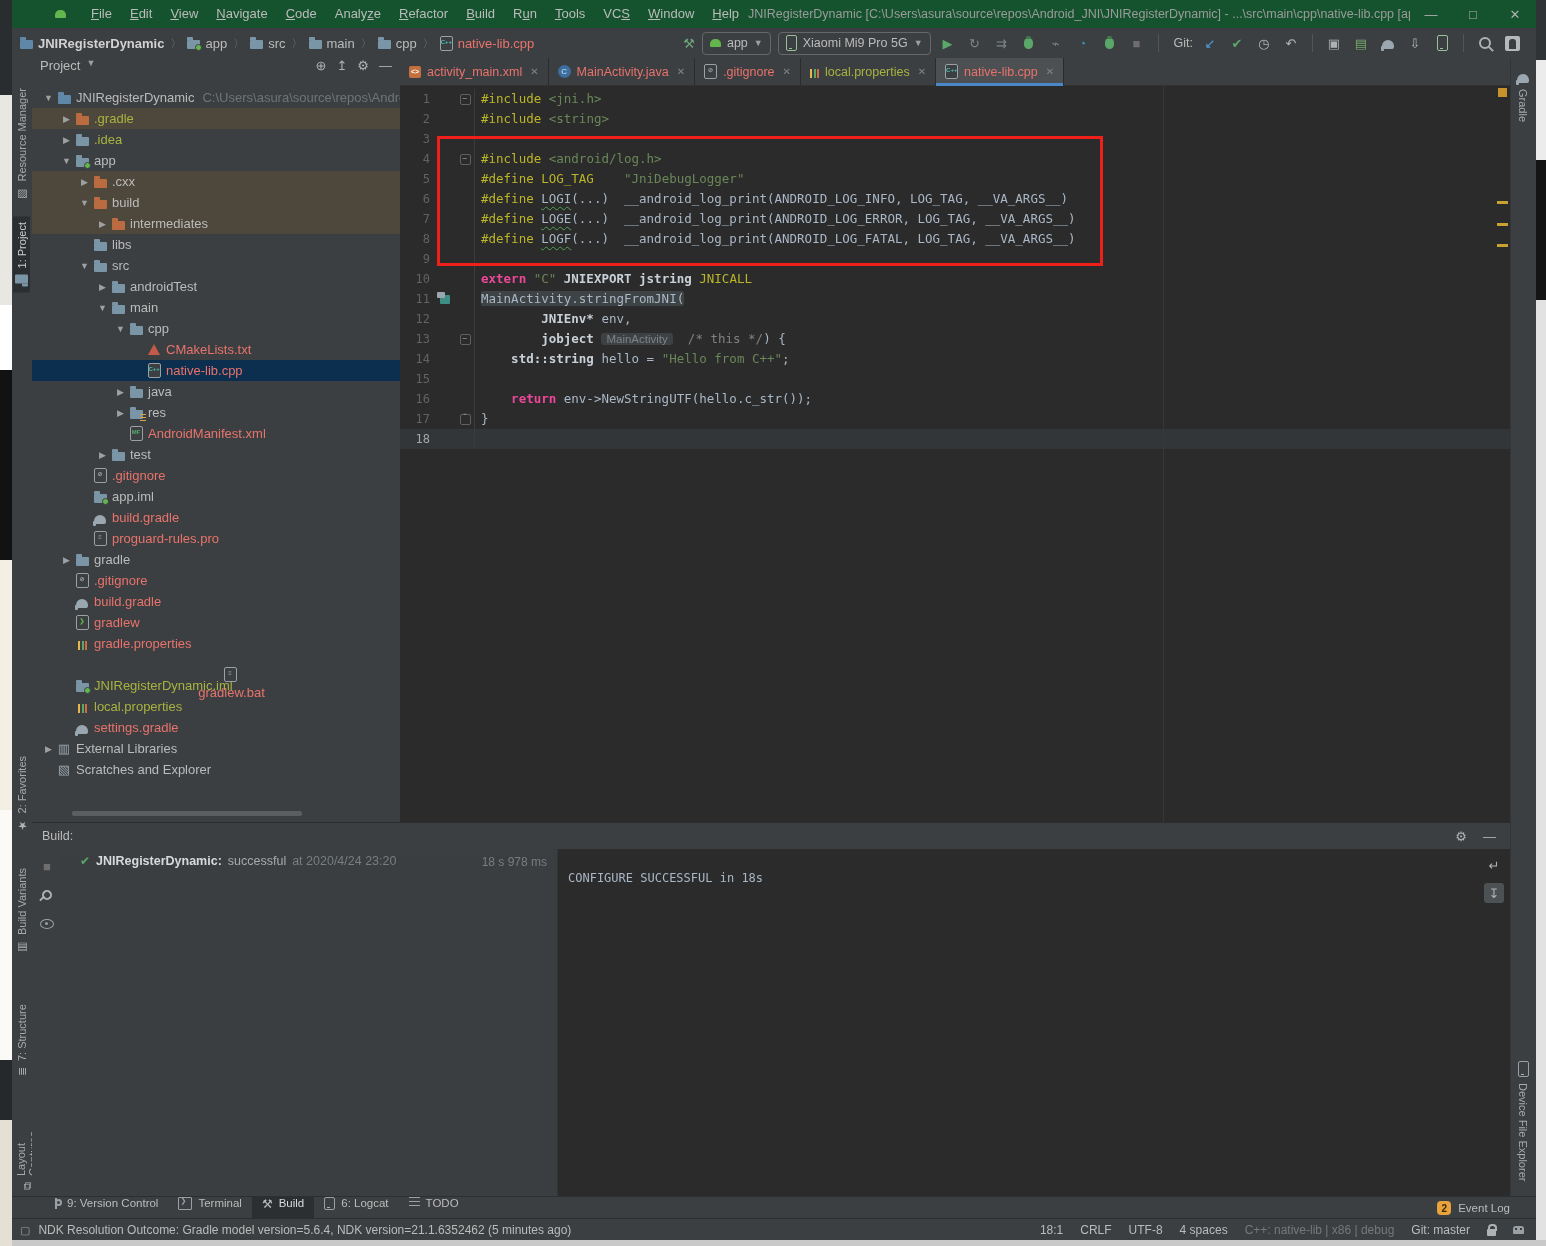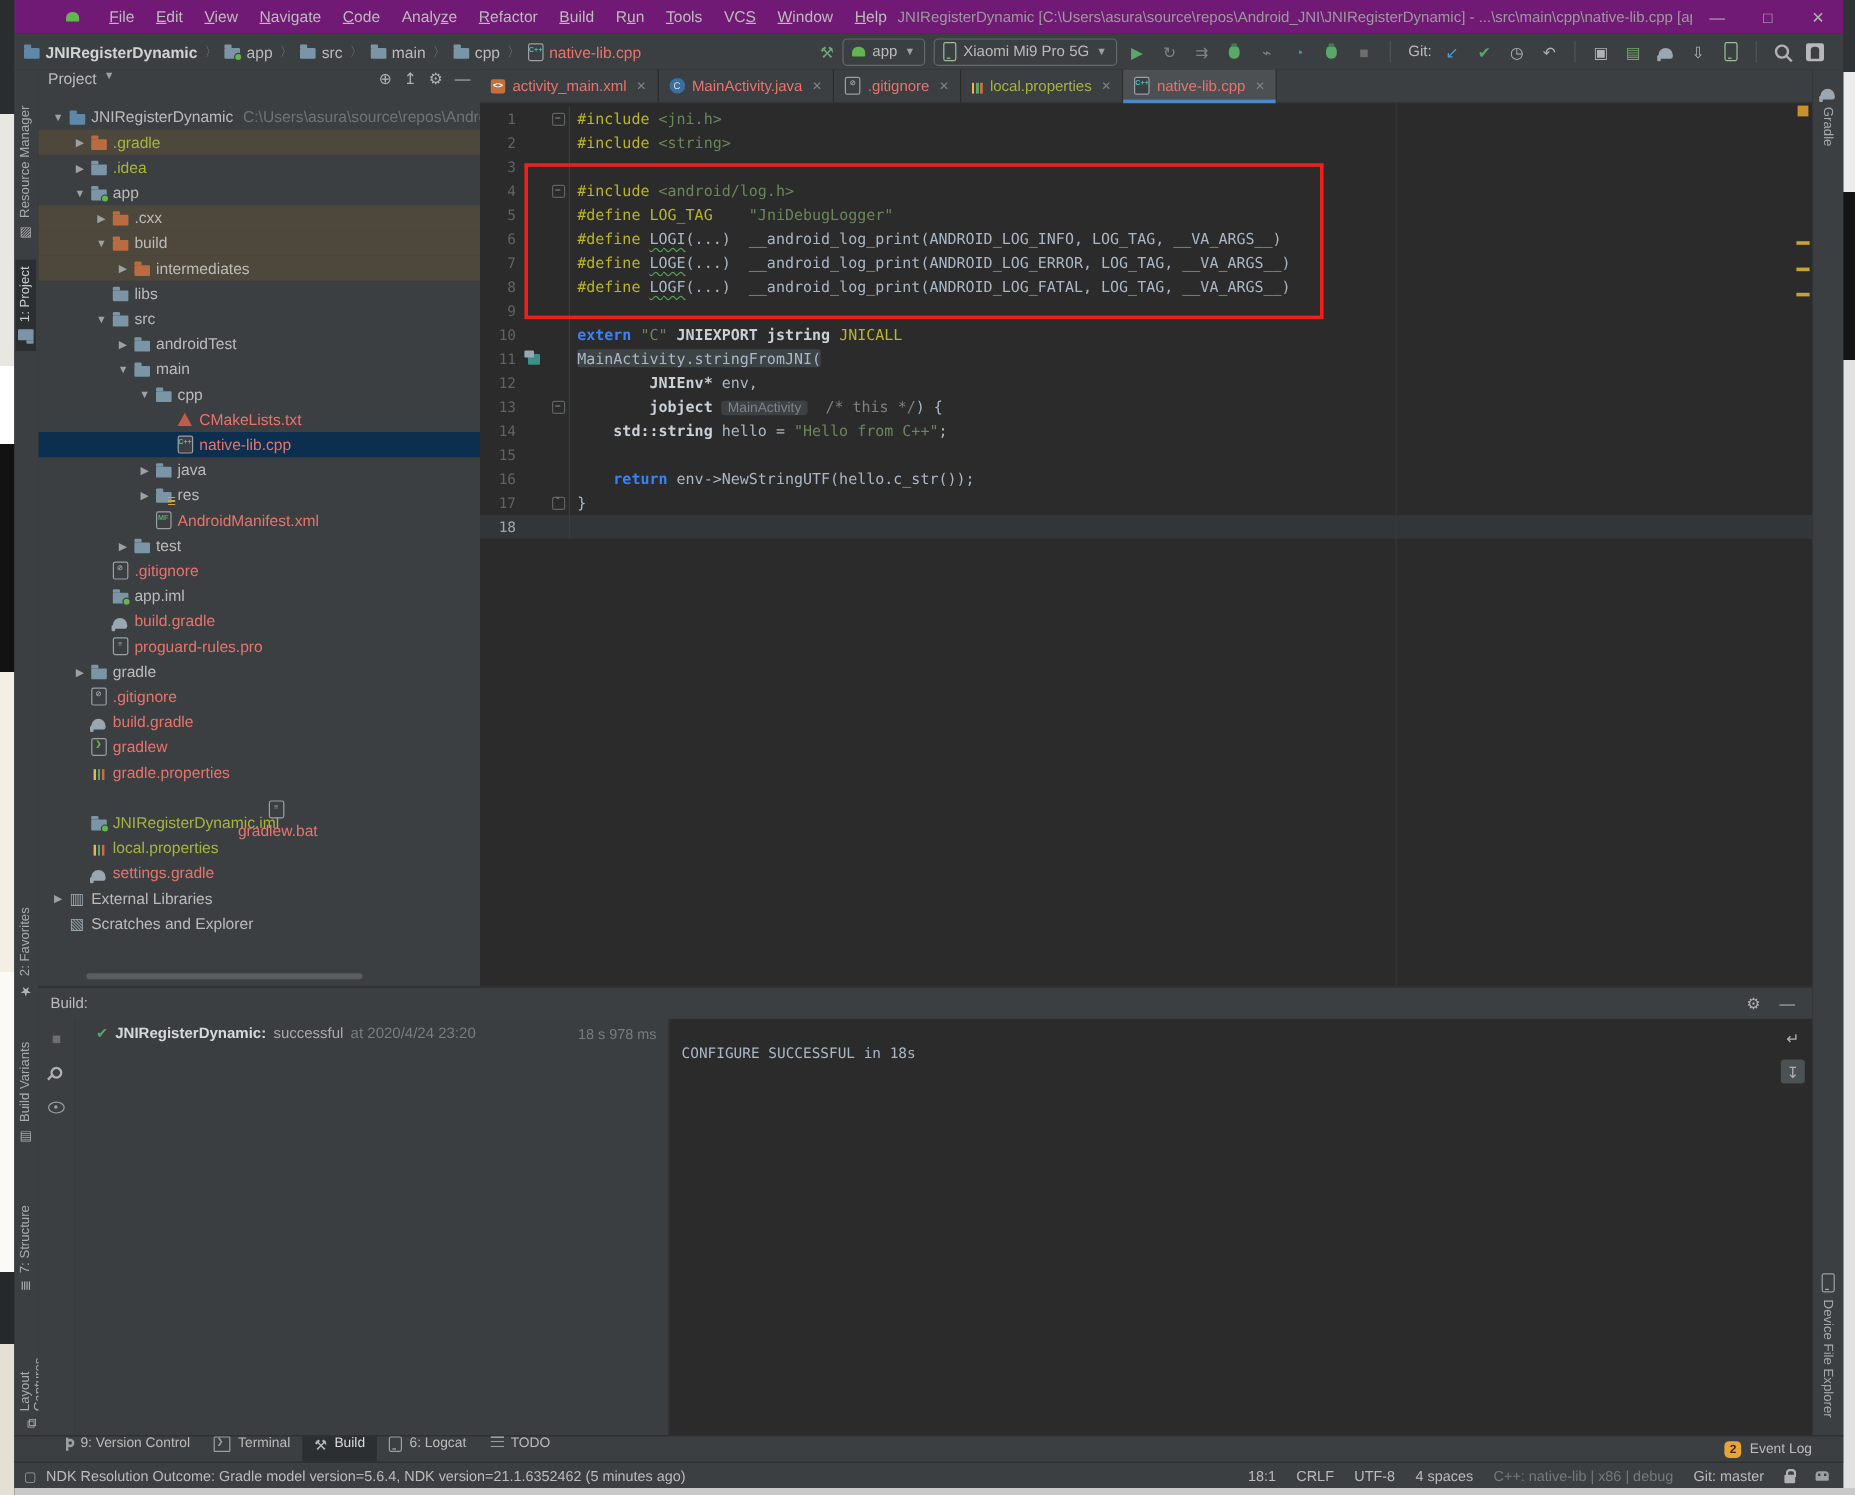--- a/index.html
+++ b/index.html
@@ -3,21 +3,21 @@
 <meta charset="utf-8">
 <style>
   html,body{margin:0;padding:0;background:#1E1E1E;width:1546px;height:1246px;overflow:hidden;
     font-family:"Liberation Sans",sans-serif;-webkit-font-smoothing:antialiased;}
   .stage{position:relative;width:1546px;height:1246px;background:#2B2B2B;}
   
   .art{position:absolute;}
   
   .ide{position:absolute;left:12px;top:0;width:1524px;height:1240px;background:#3C3F41;overflow:hidden;}
   
-  .titlebar{position:absolute;left:0;top:0;width:100%;height:28px;background:#701a75;display:flex;align-items:center;border-bottom:1px solid #2C2F30;}
+  .titlebar{position:absolute;left:0;top:0;width:100%;height:28px;background:#14532d;display:flex;align-items:center;border-bottom:1px solid #2C2F30;}
   .app-logo{margin-left:43px;margin-right:16px;}
   .menubar{display:flex;align-items:center;height:100%;}
   .menu-item{padding:0 9px;font-size:13px;color:#BBBBBB;line-height:28px;cursor:default;}
   .menu-item .mn{text-decoration:underline;}
   .win-title{flex:1;text-align:center;font-size:12.5px;color:#9B9B9B;white-space:nowrap;overflow:hidden;}
   .win-controls{display:flex;height:100%;}
   .win-btn{width:42px;height:100%;display:flex;align-items:center;justify-content:center;color:#AFB1B3;font-size:13px;}
   
   .navbar{position:absolute;left:0;top:28px;width:100%;height:30px;background:#3C3F41;border-bottom:1px solid #2E3132;display:flex;align-items:center;}
   .breadcrumbs{display:flex;align-items:center;margin-left:8px;font-size:13px;color:#BBBBBB;gap:4px;white-space:nowrap;}
@@ -61,21 +61,21 @@
   .tab.active::after{content:"";position:absolute;left:0;right:0;bottom:-1px;height:3px;background:#4A88C7;}
   .tab .x{color:#7F8486;font-size:10px;margin-left:2px;}
   .tab.t-modified .tlbl{color:#E8736C;} .tab.t-added .tlbl{color:#A8B33F;}
   .code-area{position:absolute;left:0;top:27px;right:0;bottom:0;font-family:"DejaVu Sans Mono","Liberation Mono",monospace;font-size:12.5px;overflow:hidden;padding-top:4px;}
   .cl{display:flex;height:20px;line-height:20px;align-items:center;}
   .cl.cur{background:#333638;}
   .cl .ln{flex:0 0 30px;text-align:right;color:#606366;font-size:12px;padding-right:4px;}
   .cl .gi{flex:0 0 22px;display:flex;justify-content:center;align-items:center;}
   .cl .fm{flex:0 0 18px;display:flex;justify-content:center;align-items:center;border-right:1px solid #3A3C3D;height:100%;}
   .cl .ct{white-space:pre;padding-left:6px;color:#A9B7C6;}
-  .tok-d{color:#BBB529;} .tok-s{color:#6A8759;} .tok-k{color:#3b82f6;font-weight:bold;text-align:center;}
+  .tok-d{color:#BBB529;} .tok-s{color:#6A8759;} .tok-k{color:#ec4899;font-weight:bold;text-align:center;}
   .tok-b{color:#C8D0D8;font-weight:bold;} .tok-c{color:#808080;} .tok-p{color:#A9B7C6;}
   .tok-w{color:#A9B7C6;text-decoration:underline wavy #55A058 1px;text-underline-offset:3px;}
   .tok-f{background:#3E4446;color:#A9B7C6;border-radius:2px;}
   .tok-i{background:#3D4144;color:#7E828A;border-radius:3px;padding:0 5px;font-size:11.5px;font-family:"Liberation Sans",sans-serif;}
   .fold-mk{width:9px;height:9px;border:1px solid #5E6163;border-radius:2px;color:#9AA0A3;font-size:8px;line-height:7px;text-align:center;background:#2B2B2B;}
   .guide{position:absolute;left:763px;top:0;bottom:0;width:1px;background:#373737;}
   .annotation{position:absolute;left:37px;top:51px;width:660px;height:124px;border:3px solid #EE2019;pointer-events:none;}
   .estripe{position:absolute;right:0;top:0;bottom:0;width:14px;}
   .es-square{position:absolute;right:3px;top:3px;width:9px;height:9px;background:#C9912B;}
   .es-mark{position:absolute;right:2px;width:11px;height:3px;background:#C9A22F;}

